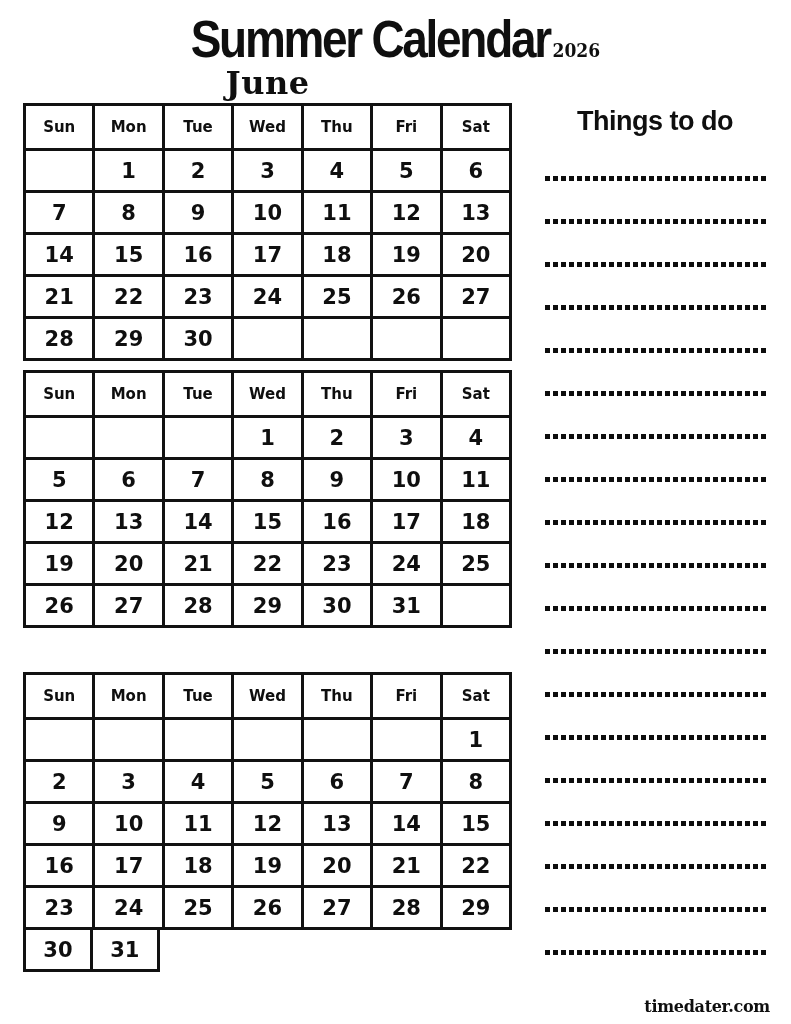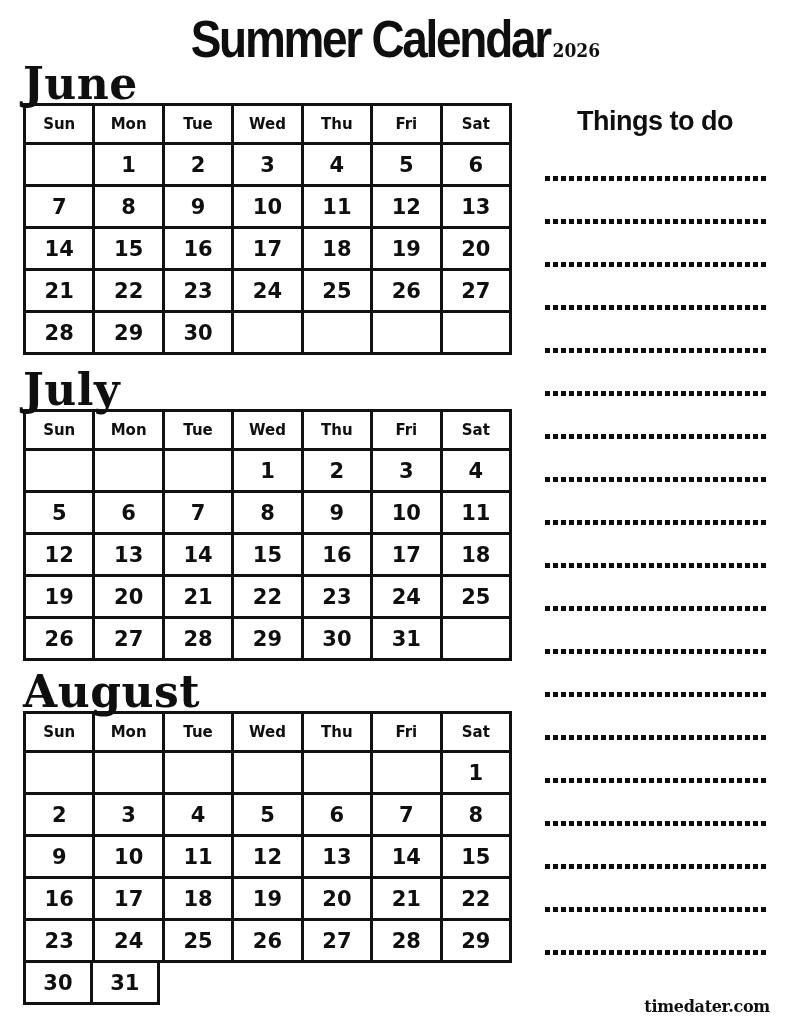--- a/index.html
+++ b/index.html
@@ -36,40 +36,41 @@
     margin-left:3px;
   }
 
   
   .month { position:absolute; left:23px; width:489px; }
   .m0 { top:64px; }
   .m1 { top:370px; }
   .m2 { top:672px; }
   .month-title {
     margin:0; height:39px;
+    text-align:center;
     font-family:"DejaVu Serif", serif;
     font-weight:700;
-    font-size:44px;
+    font-size:32px;
     line-height:39px;
     letter-spacing:.5px;
   }
   table.cal {
     width:100%;
     border-collapse:collapse;
     table-layout:fixed;
   }
   table.cal th, table.cal td {
     border:3px solid #111111;
     text-align:center;
     vertical-align:middle;
     padding:0;
     background:#ffffff;
   }
   table.cal th {
-    height:39px;
+    height:45px;
     font-size:15px;
     font-weight:700;
     font-family:"DejaVu Sans", sans-serif;
   }
   table.cal td {
     height:42px;
     font-size:21px;
     font-weight:700;
   }
   .overflow-row { display:flex; margin-top:-3px; }
@@ -173,21 +174,20 @@
             <td>30</td>
             <td></td>
             <td></td>
             <td></td>
             <td></td>
           </tr>
         </tbody>
       </table>
     </section>
     <section class="month m1">
-      <h2 class="month-title">July</h2>
       <table class="cal">
         <thead>
           <tr>
             <th>Sun</th>
             <th>Mon</th>
             <th>Tue</th>
             <th>Wed</th>
             <th>Thu</th>
             <th>Fri</th>
             <th>Sat</th>
@@ -236,21 +236,20 @@
             <td>28</td>
             <td>29</td>
             <td>30</td>
             <td>31</td>
             <td></td>
           </tr>
         </tbody>
       </table>
     </section>
     <section class="month m2">
-      <h2 class="month-title">August</h2>
       <table class="cal">
         <thead>
           <tr>
             <th>Sun</th>
             <th>Mon</th>
             <th>Tue</th>
             <th>Wed</th>
             <th>Thu</th>
             <th>Fri</th>
             <th>Sat</th>

